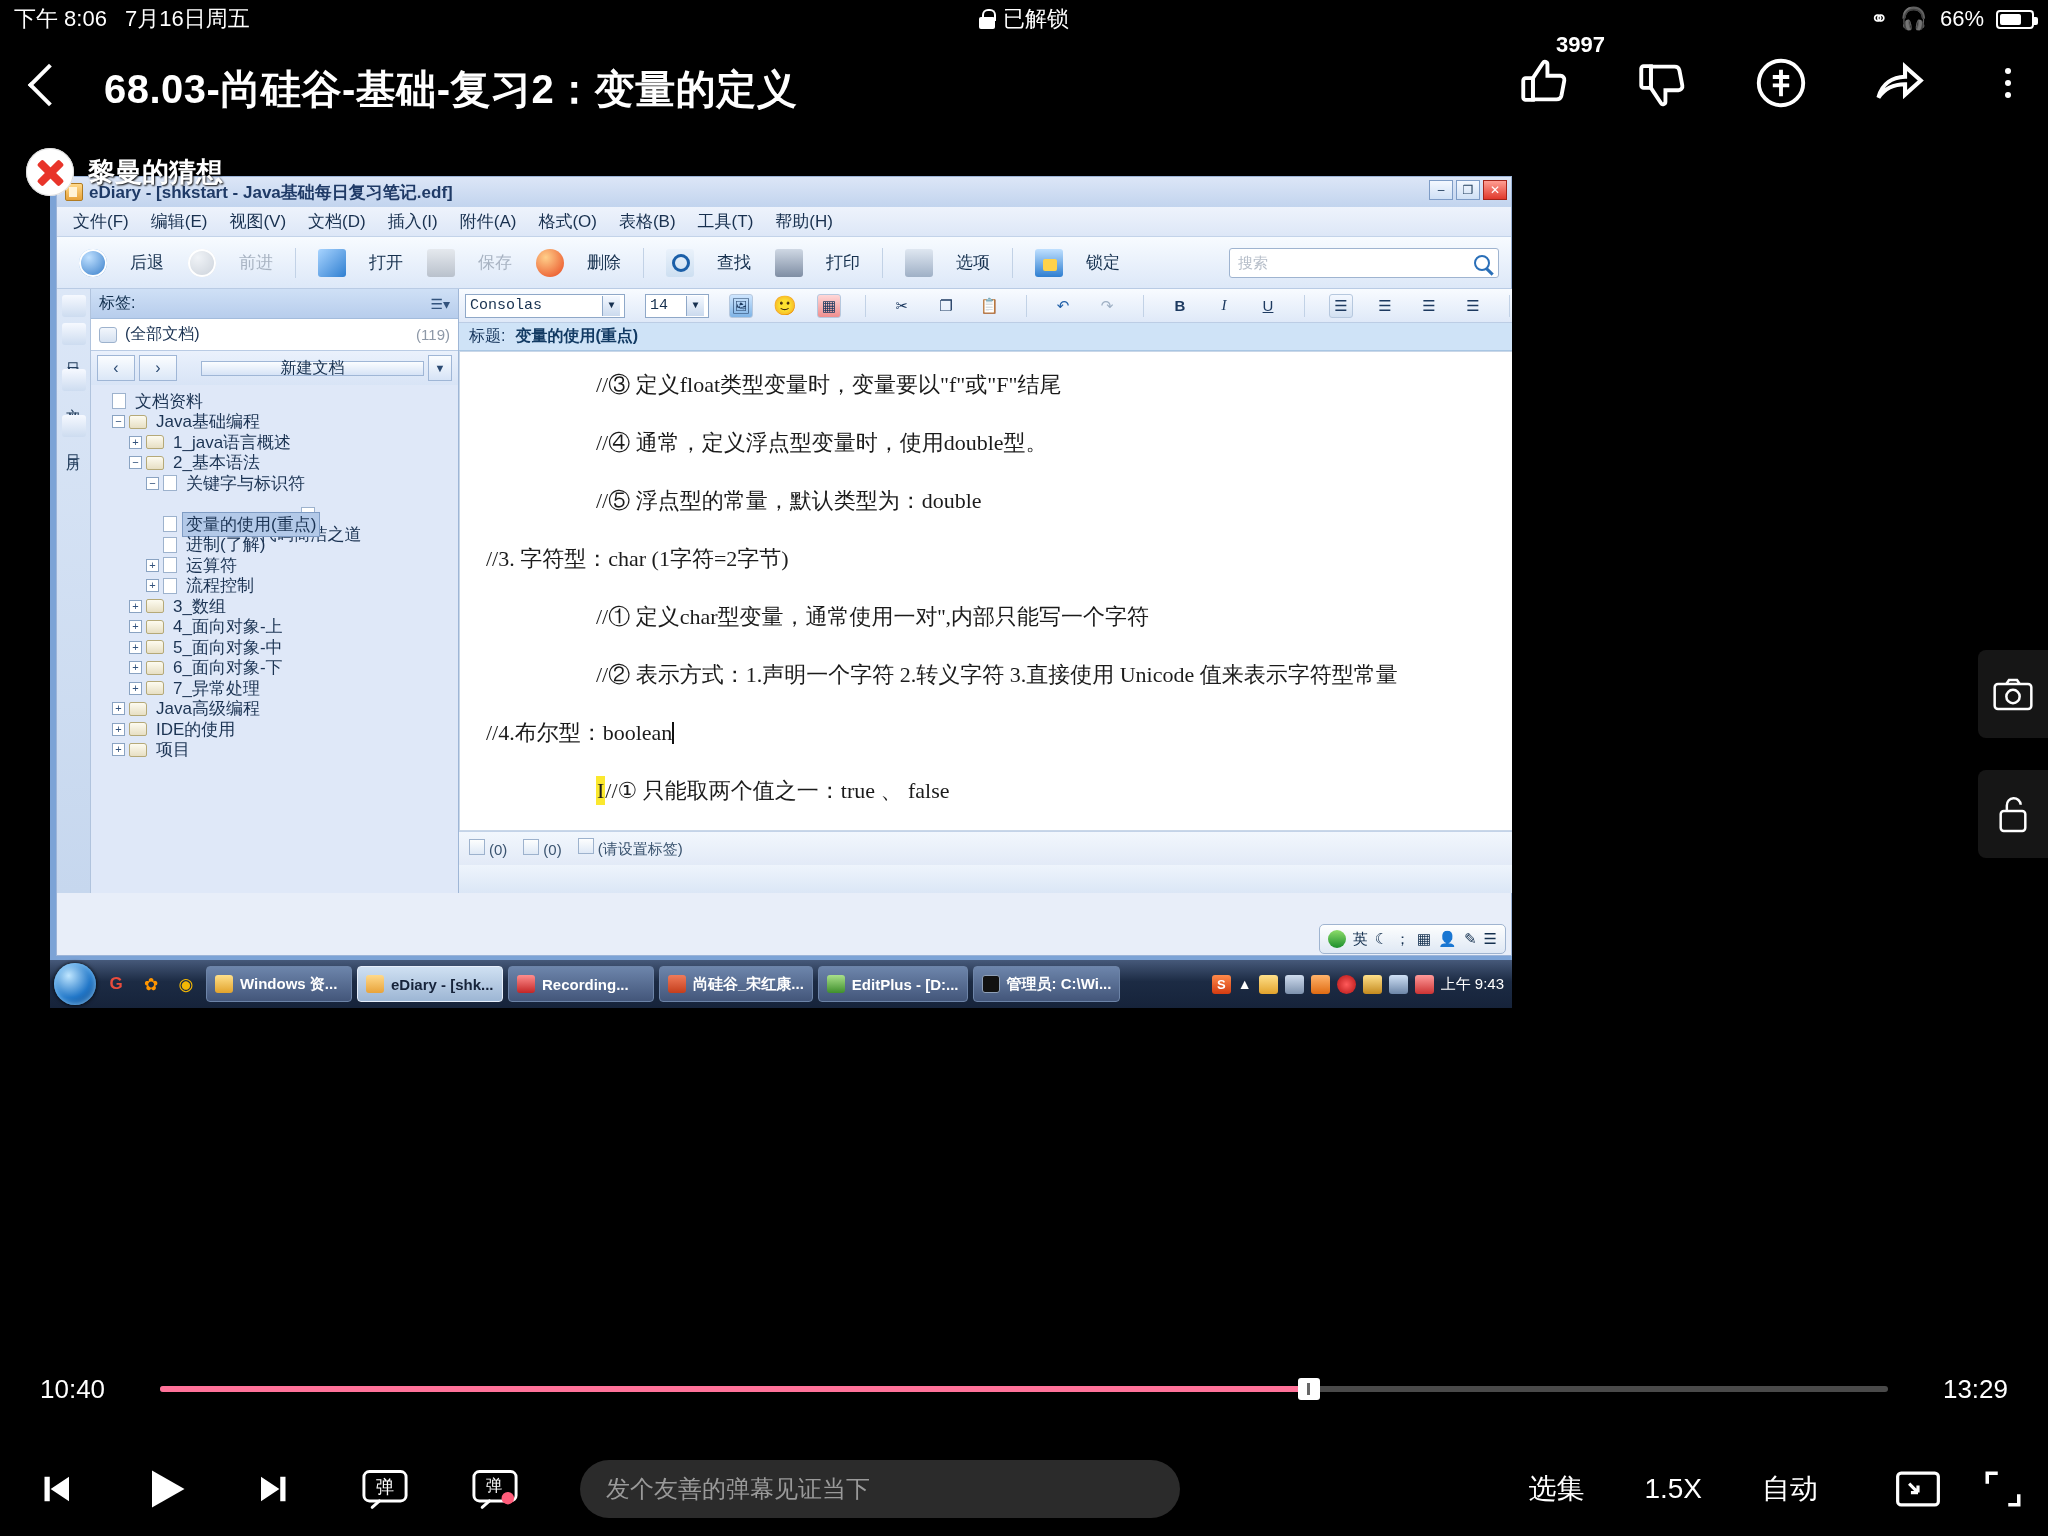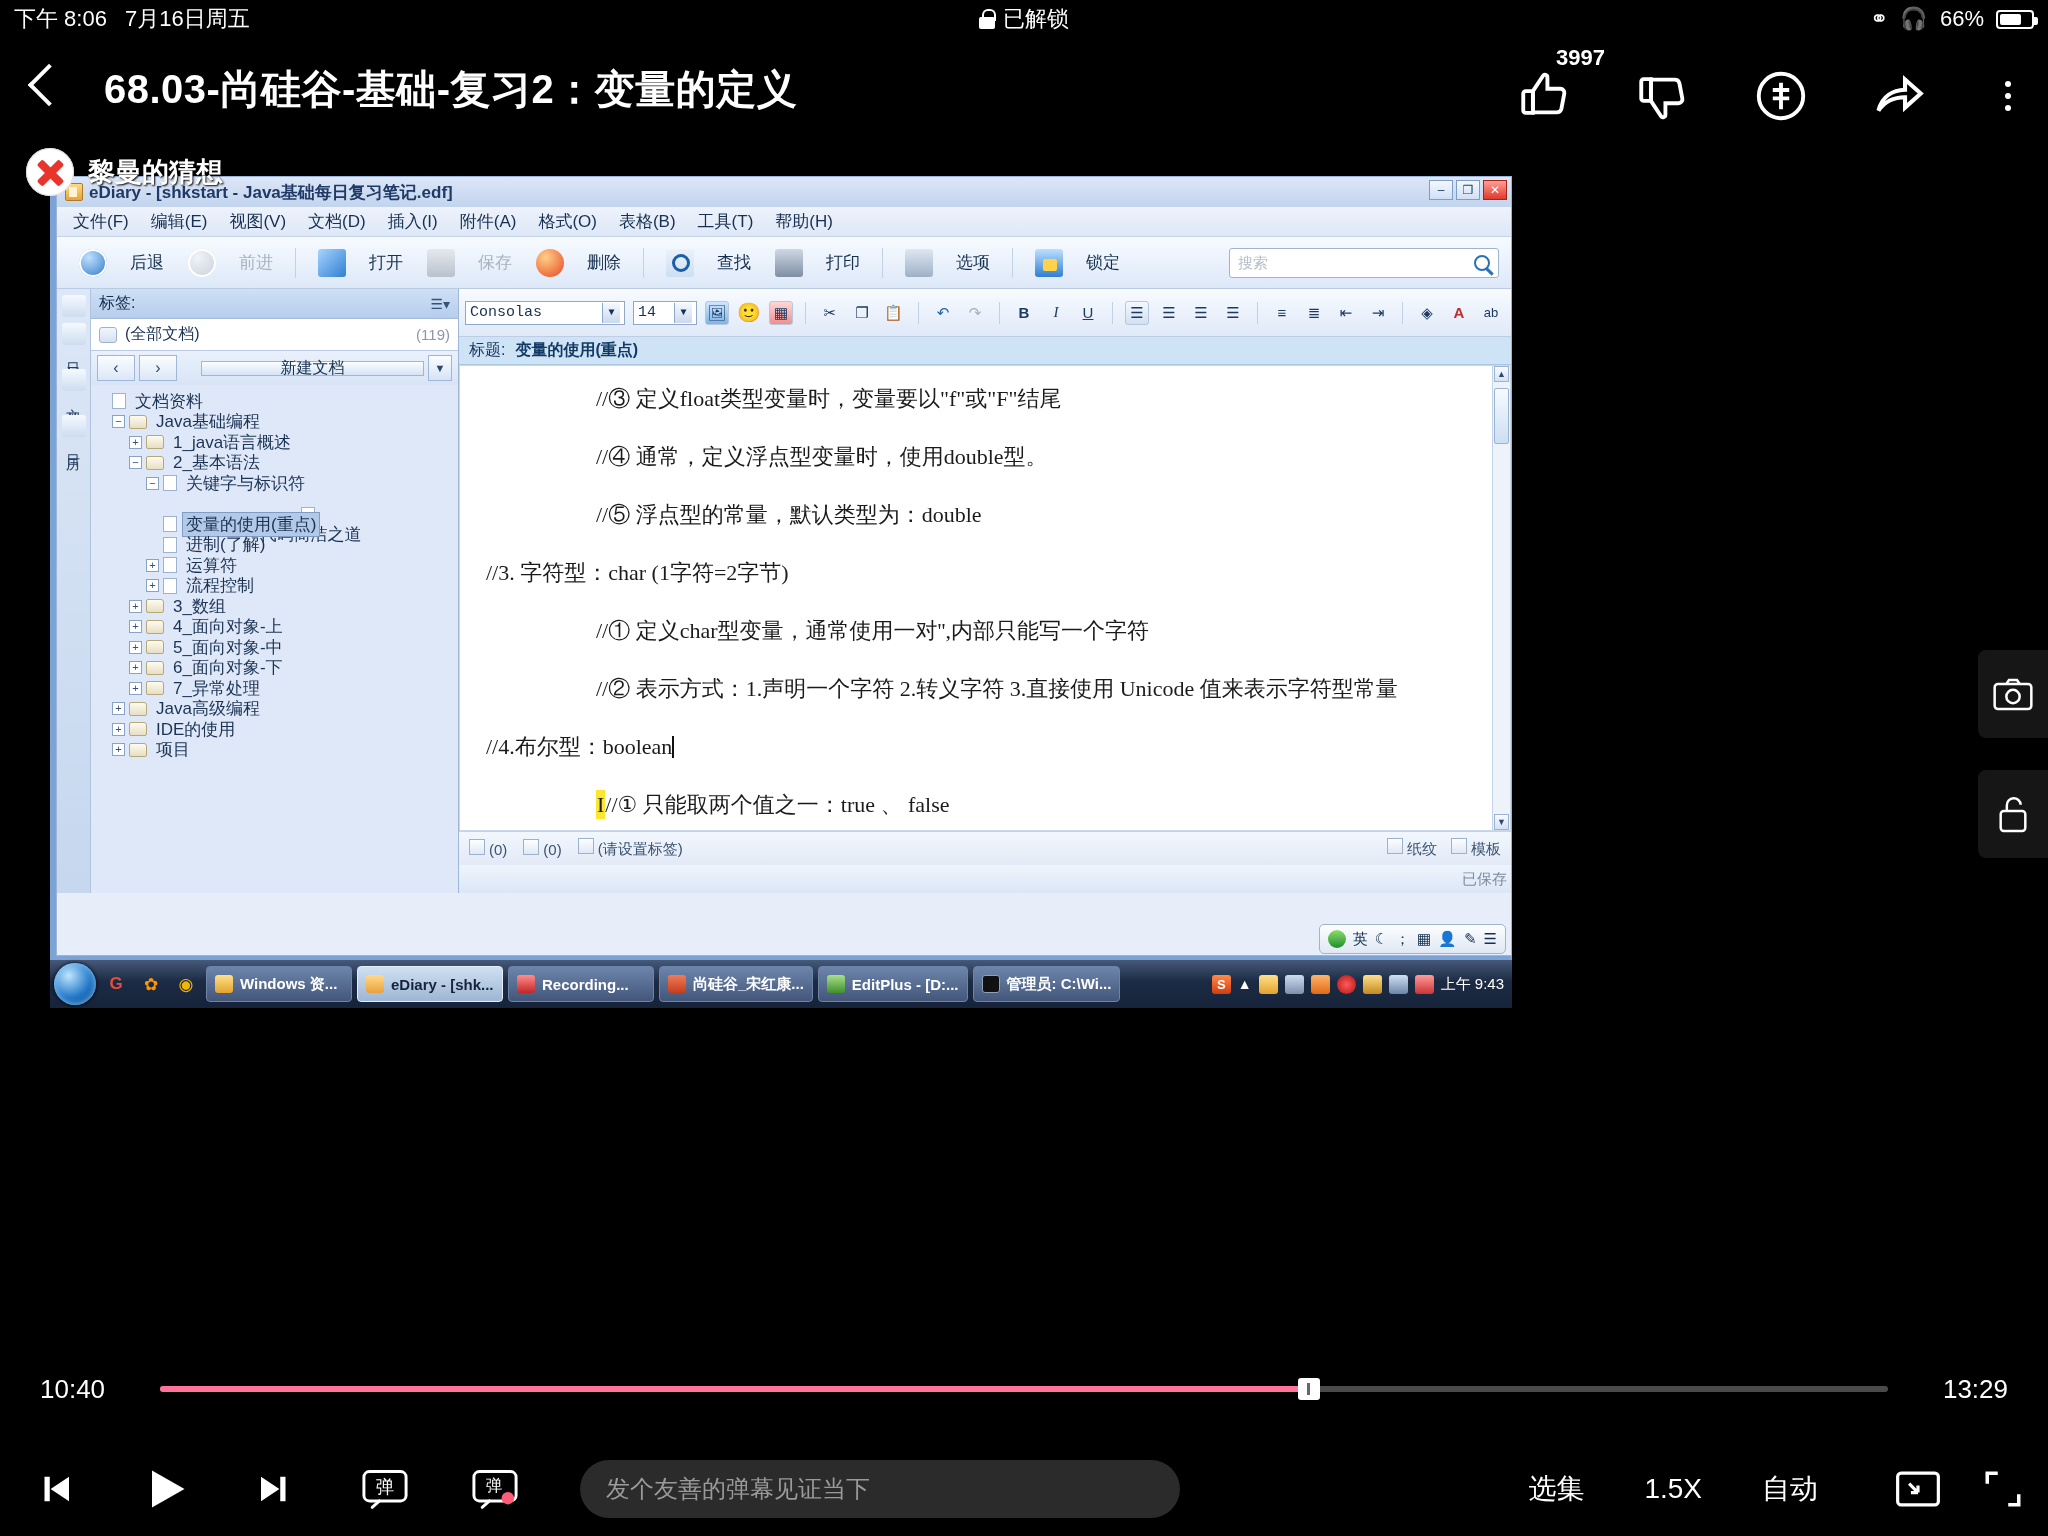--- a/index.html
+++ b/index.html
@@ -23,21 +23,21 @@
   .lock-glyph:after { content:""; position:absolute; left:0; top:8px; width:16px; height:12px; background:#fff; border-radius:2px; }
   .bat { display:inline-block; width:38px; height:19px; border:2px solid #fff; border-radius:4px; position:relative; }
   .bat:after { content:""; position:absolute; right:-6px; top:5px; width:4px; height:8px; background:#fff; border-radius:0 2px 2px 0; }
   .bat i { position:absolute; left:2px; top:2px; bottom:2px; width:62%; background:#fff; border-radius:2px; display:block; }
 
   
   .vtitle { position:absolute; top:42px; left:0; width:2048px; height:110px; color:#fff; }
   .back-chevron { position:absolute; left:34px; top:28px; width:30px; height:30px;
                   border-left:4px solid #fff; border-bottom:4px solid #fff; transform:rotate(45deg); }
   .vtitle .tname { position:absolute; left:104px; top:20px; font-size:40px; font-weight:bold; letter-spacing:.5px; }
-  .v-actions { position:absolute; right:20px; top:25px; display:flex; align-items:flex-start; gap:60px; }
+  .v-actions { position:absolute; right:20px; top:12px; display:flex; align-items:flex-start; gap:60px; }
   .vicon { position:relative; width:58px; height:58px; color:#fff; }
   .vicon svg { width:58px; height:58px; }
   .likecount { position:absolute; left:40px; top:-22px; font-size:22px; font-weight:bold; white-space:nowrap; }
   .kebab { display:flex; flex-direction:column; gap:6px; align-items:center; justify-content:center; width:40px; height:58px; }
   .kebab i { width:6px; height:6px; border-radius:50%; background:#fff; display:block; }
 
   
   .danmaku { position:absolute; left:26px; top:148px; display:flex; align-items:center; gap:14px; z-index:40; }
   .dm-avatar { width:48px; height:48px; border-radius:50%; background:#fff; position:relative; flex:none;
                box-shadow:0 0 0 1px #ddd inset; }
@@ -116,22 +116,22 @@
   .tplus { width:13px; height:13px; border:1px solid #8aa3c2; background:#fff; font-size:11px; line-height:10px;
            text-align:center; color:#33537d; margin-right:4px; flex:none; }
   .tplus.blank { border:none; background:transparent; }
   .tfold { width:18px; height:14px; background:linear-gradient(#fdfbf0,#e7dfc4); border:1px solid #b5a978;
            border-radius:2px 3px 2px 2px; margin-right:6px; flex:none; }
   .tdoc { width:14px; height:16px; background:#fff; border:1px solid #9db2cd; margin-right:6px; flex:none; }
   .tnode.sel .tlabel { background:#b3c9e8; outline:1px solid #7f9cc4; }
   .tlabel { padding:0 3px; }
 
   .ed-right { flex:1; display:flex; flex-direction:column; background:#f3f7fd; }
-  .fmtbar { height:48px; background:linear-gradient(#f8fbff,#dfe9f8); display:flex; align-items:center;
-            gap:8px; padding:0 6px; border-bottom:1px solid #bccde5; }
+  .fmtbar { height:34px; background:linear-gradient(#f8fbff,#dfe9f8); display:flex; align-items:center;
+            gap:20px; padding:0 6px; border-bottom:1px solid #bccde5; }
   .fontbox { width:160px; height:24px; background:#fff; border:1px solid #8fa8c8; display:flex; align-items:center;
              padding:0 4px; font-size:15px; color:#16304f; font-family:"Liberation Mono", monospace; }
   .fontbox .dd { margin-left:auto; width:18px; height:20px; background:linear-gradient(#f4f8ff,#cbdaee);
                  border-left:1px solid #8fa8c8; display:flex; align-items:center; justify-content:center; font-size:10px; }
   .sizebox { width:64px; }
   .fmt-ic { width:24px; height:24px; border-radius:3px; background:linear-gradient(#f4f8ff,#d2e0f1);
             border:1px solid #b6c8de; display:flex; align-items:center; justify-content:center;
             font-size:15px; color:#1d3a60; flex:none; }
   .fmt-ic.plain { border:none; background:transparent; }
   .fsep { width:1px; height:22px; background:#c2d2e6; margin:0 4px; }

